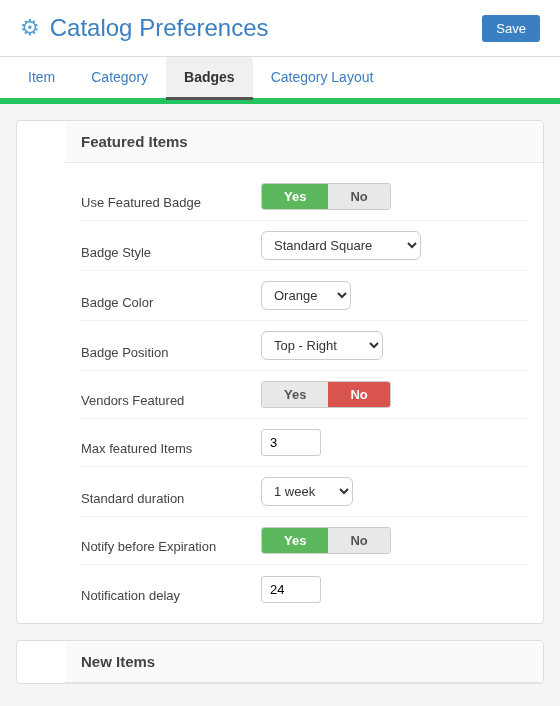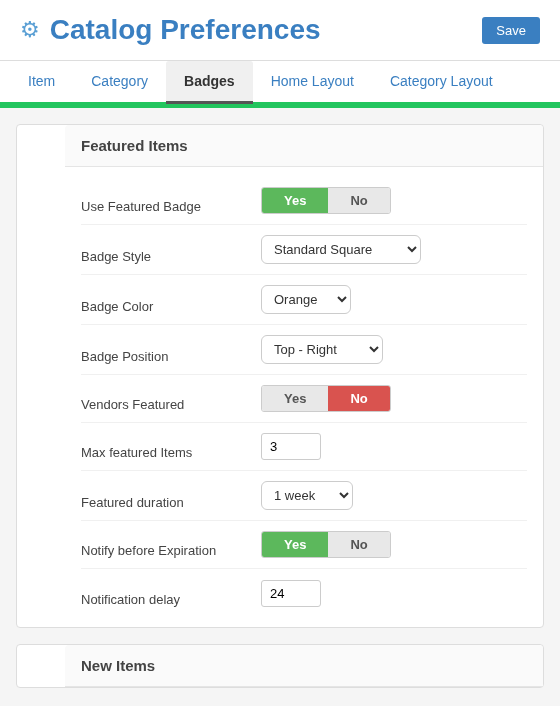--- a/index.html
+++ b/index.html
@@ -17,22 +17,22 @@
       padding: 14px 20px;
       display: flex;
       align-items: center;
       gap: 10px;
     }
     .page-header-icon {
       color: #5a9fd4;
       font-size: 22px;
     }
     .page-header-title {
-      font-size: 28px;
-      font-weight: bold;
+      font-size: 24px;
+      font-weight: normal;
       color: #3a7fc1;
     }
     .page-header-btn {
       margin-left: auto;
       background: #3a7fc1;
       color: #fff;
       border: none;
       padding: 6px 14px;
       border-radius: 3px;
       cursor: pointer;
@@ -176,21 +176,20 @@
 <div class="page-header">
   <span class="page-header-icon">⚙</span>
   <span class="page-header-title">Catalog Preferences</span>
   <button class="page-header-btn">Save</button>
 </div>
 
 <div class="tabs">
   <div class="tab">Item</div>
   <div class="tab">Category</div>
   <div class="tab active">Badges</div>
-  <div class="tab">Home Layout</div>
   <div class="tab">Category Layout</div>
 </div>
 
 <div class="content">
 
   <div class="section-box">
     <div class="section-title">Featured Items</div>
     <div class="section-body">
 
       <div class="form-row">
@@ -251,21 +250,21 @@
       </div>
 
       <div class="form-row">
         <div class="form-label">Max featured Items</div>
         <div class="form-control">
           <input type="text" class="form-input" value="3" style="">
         </div>
       </div>
 
       <div class="form-row">
-        <div class="form-label">Featured duration</div>
+        <div class="form-label">Standard duration</div>
         <div class="form-control">
           <select class="form-select form-select-small">
             <option>1 week</option>
             <option>2 weeks</option>
             <option>1 month</option>
             <option>3 months</option>
             <option>6 months</option>
             <option>1 year</option>
           </select>
         </div>

